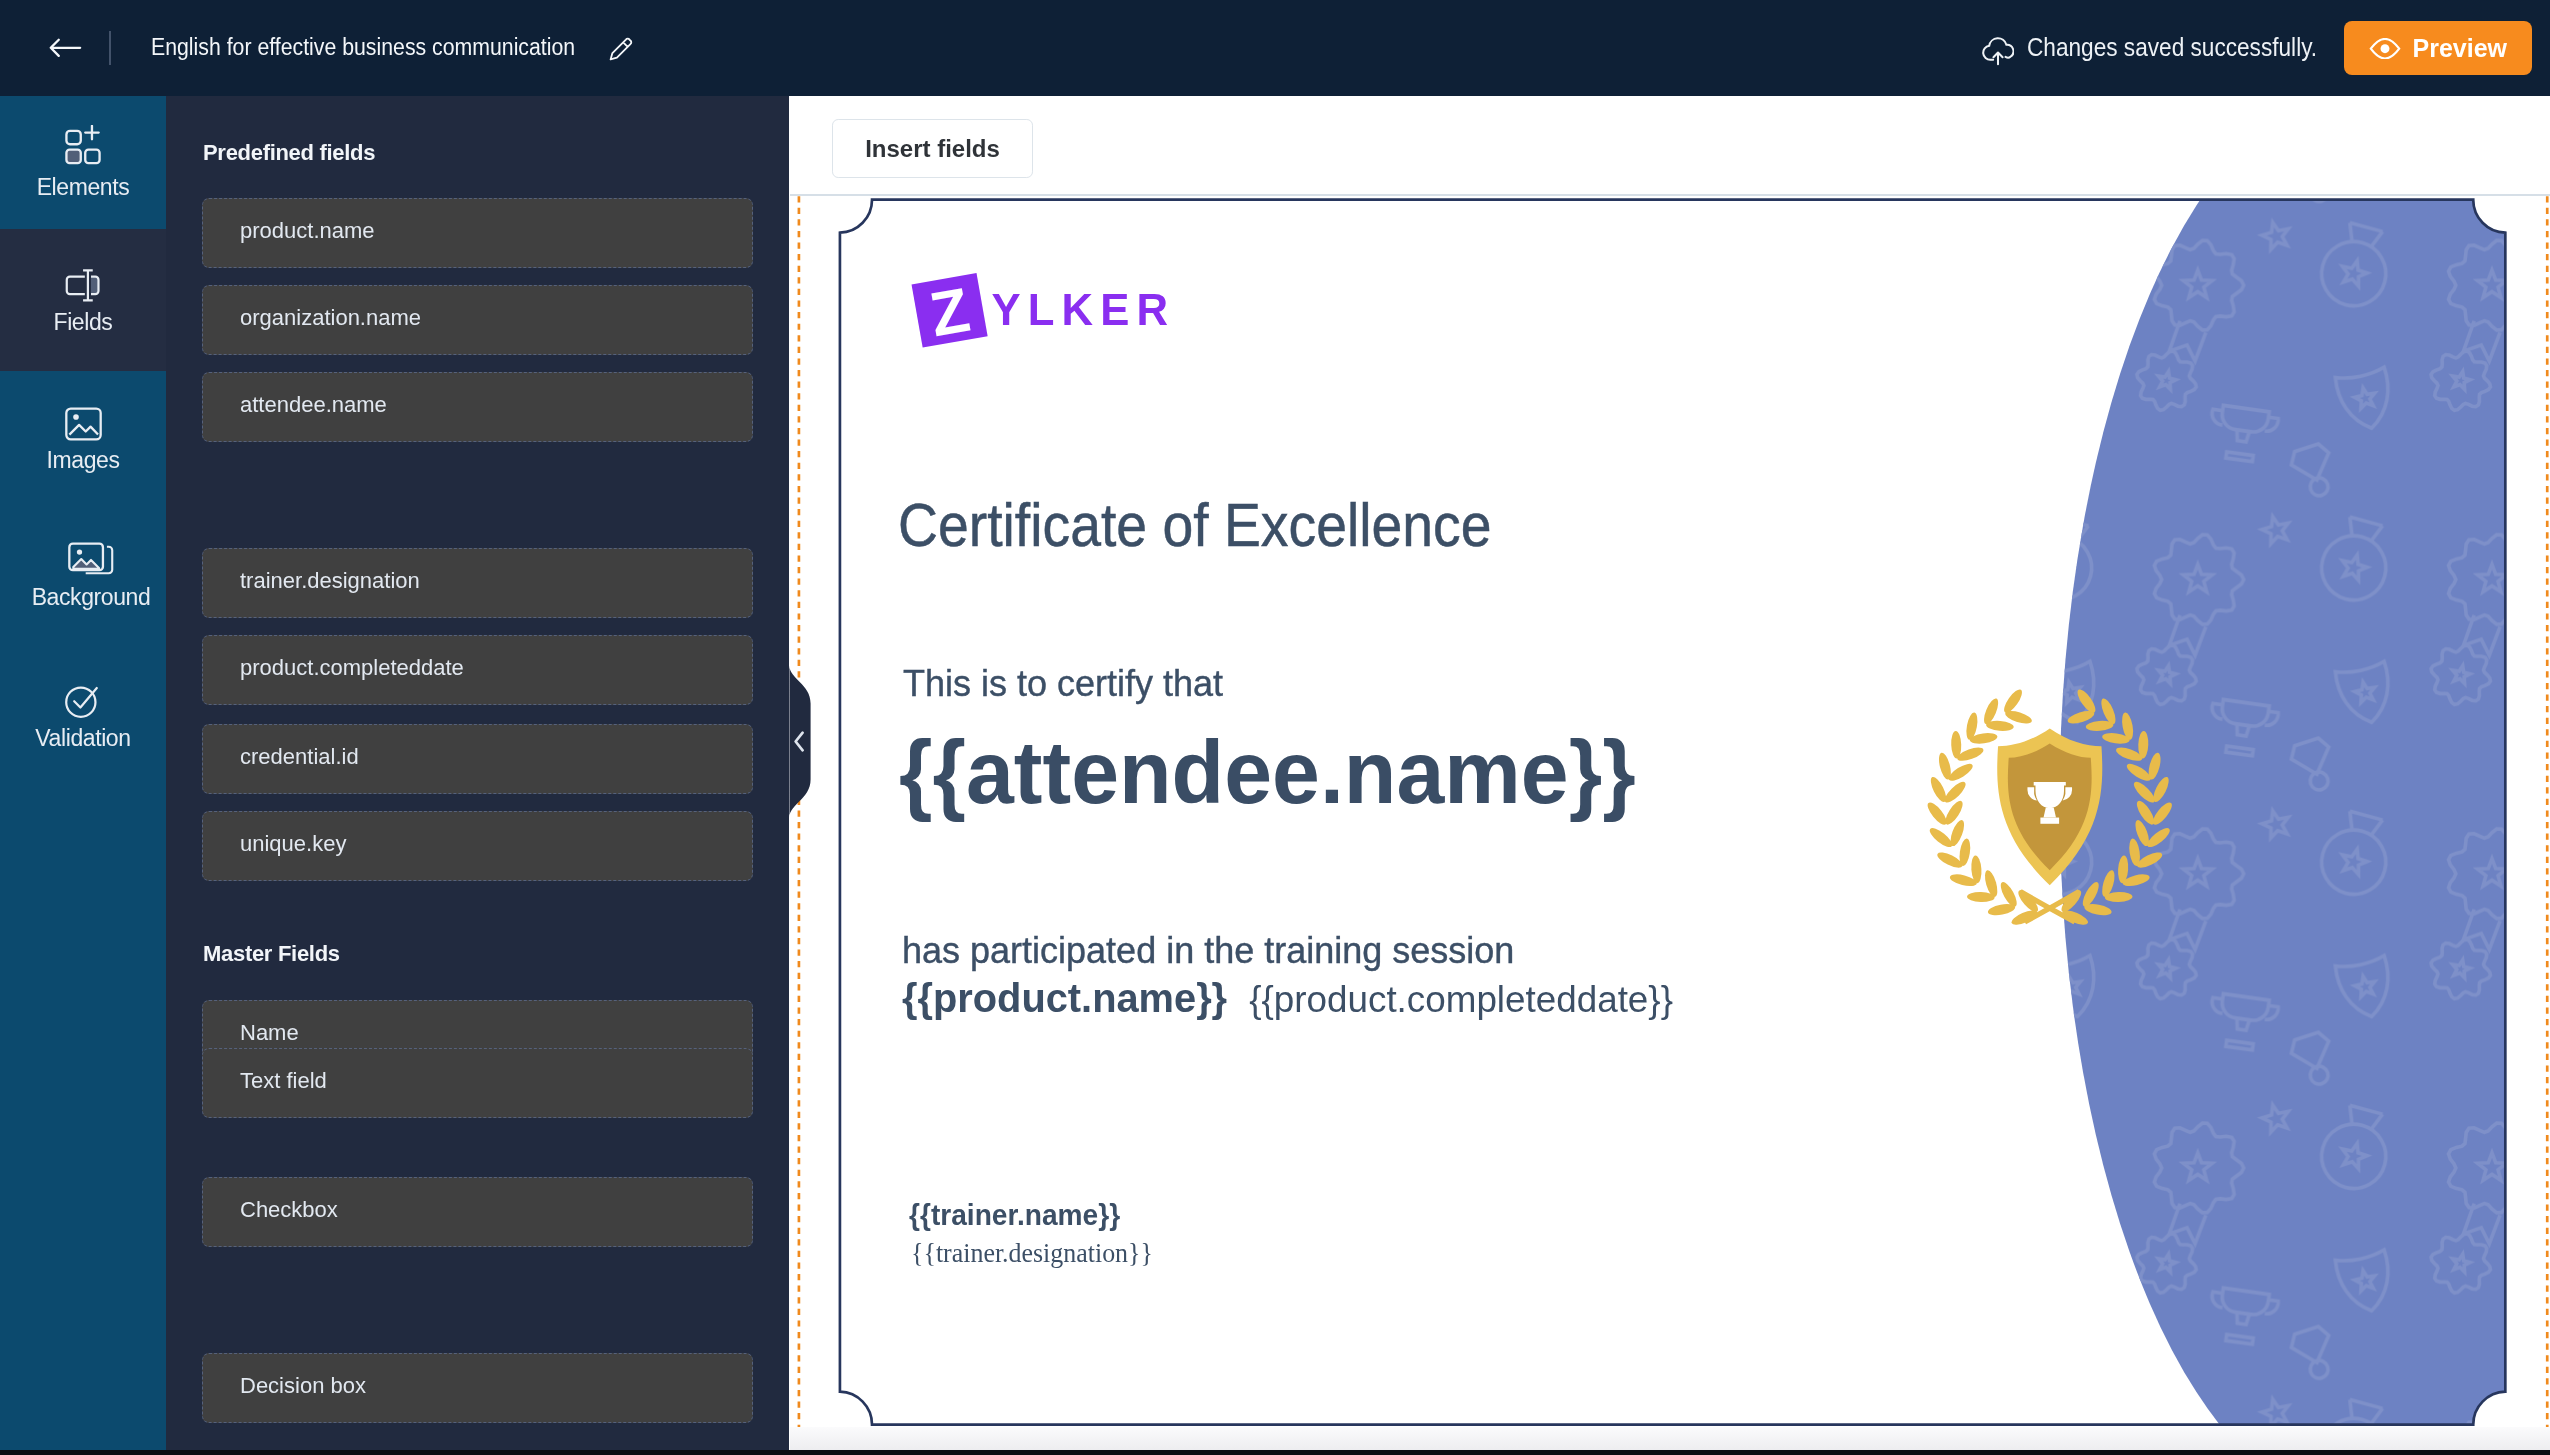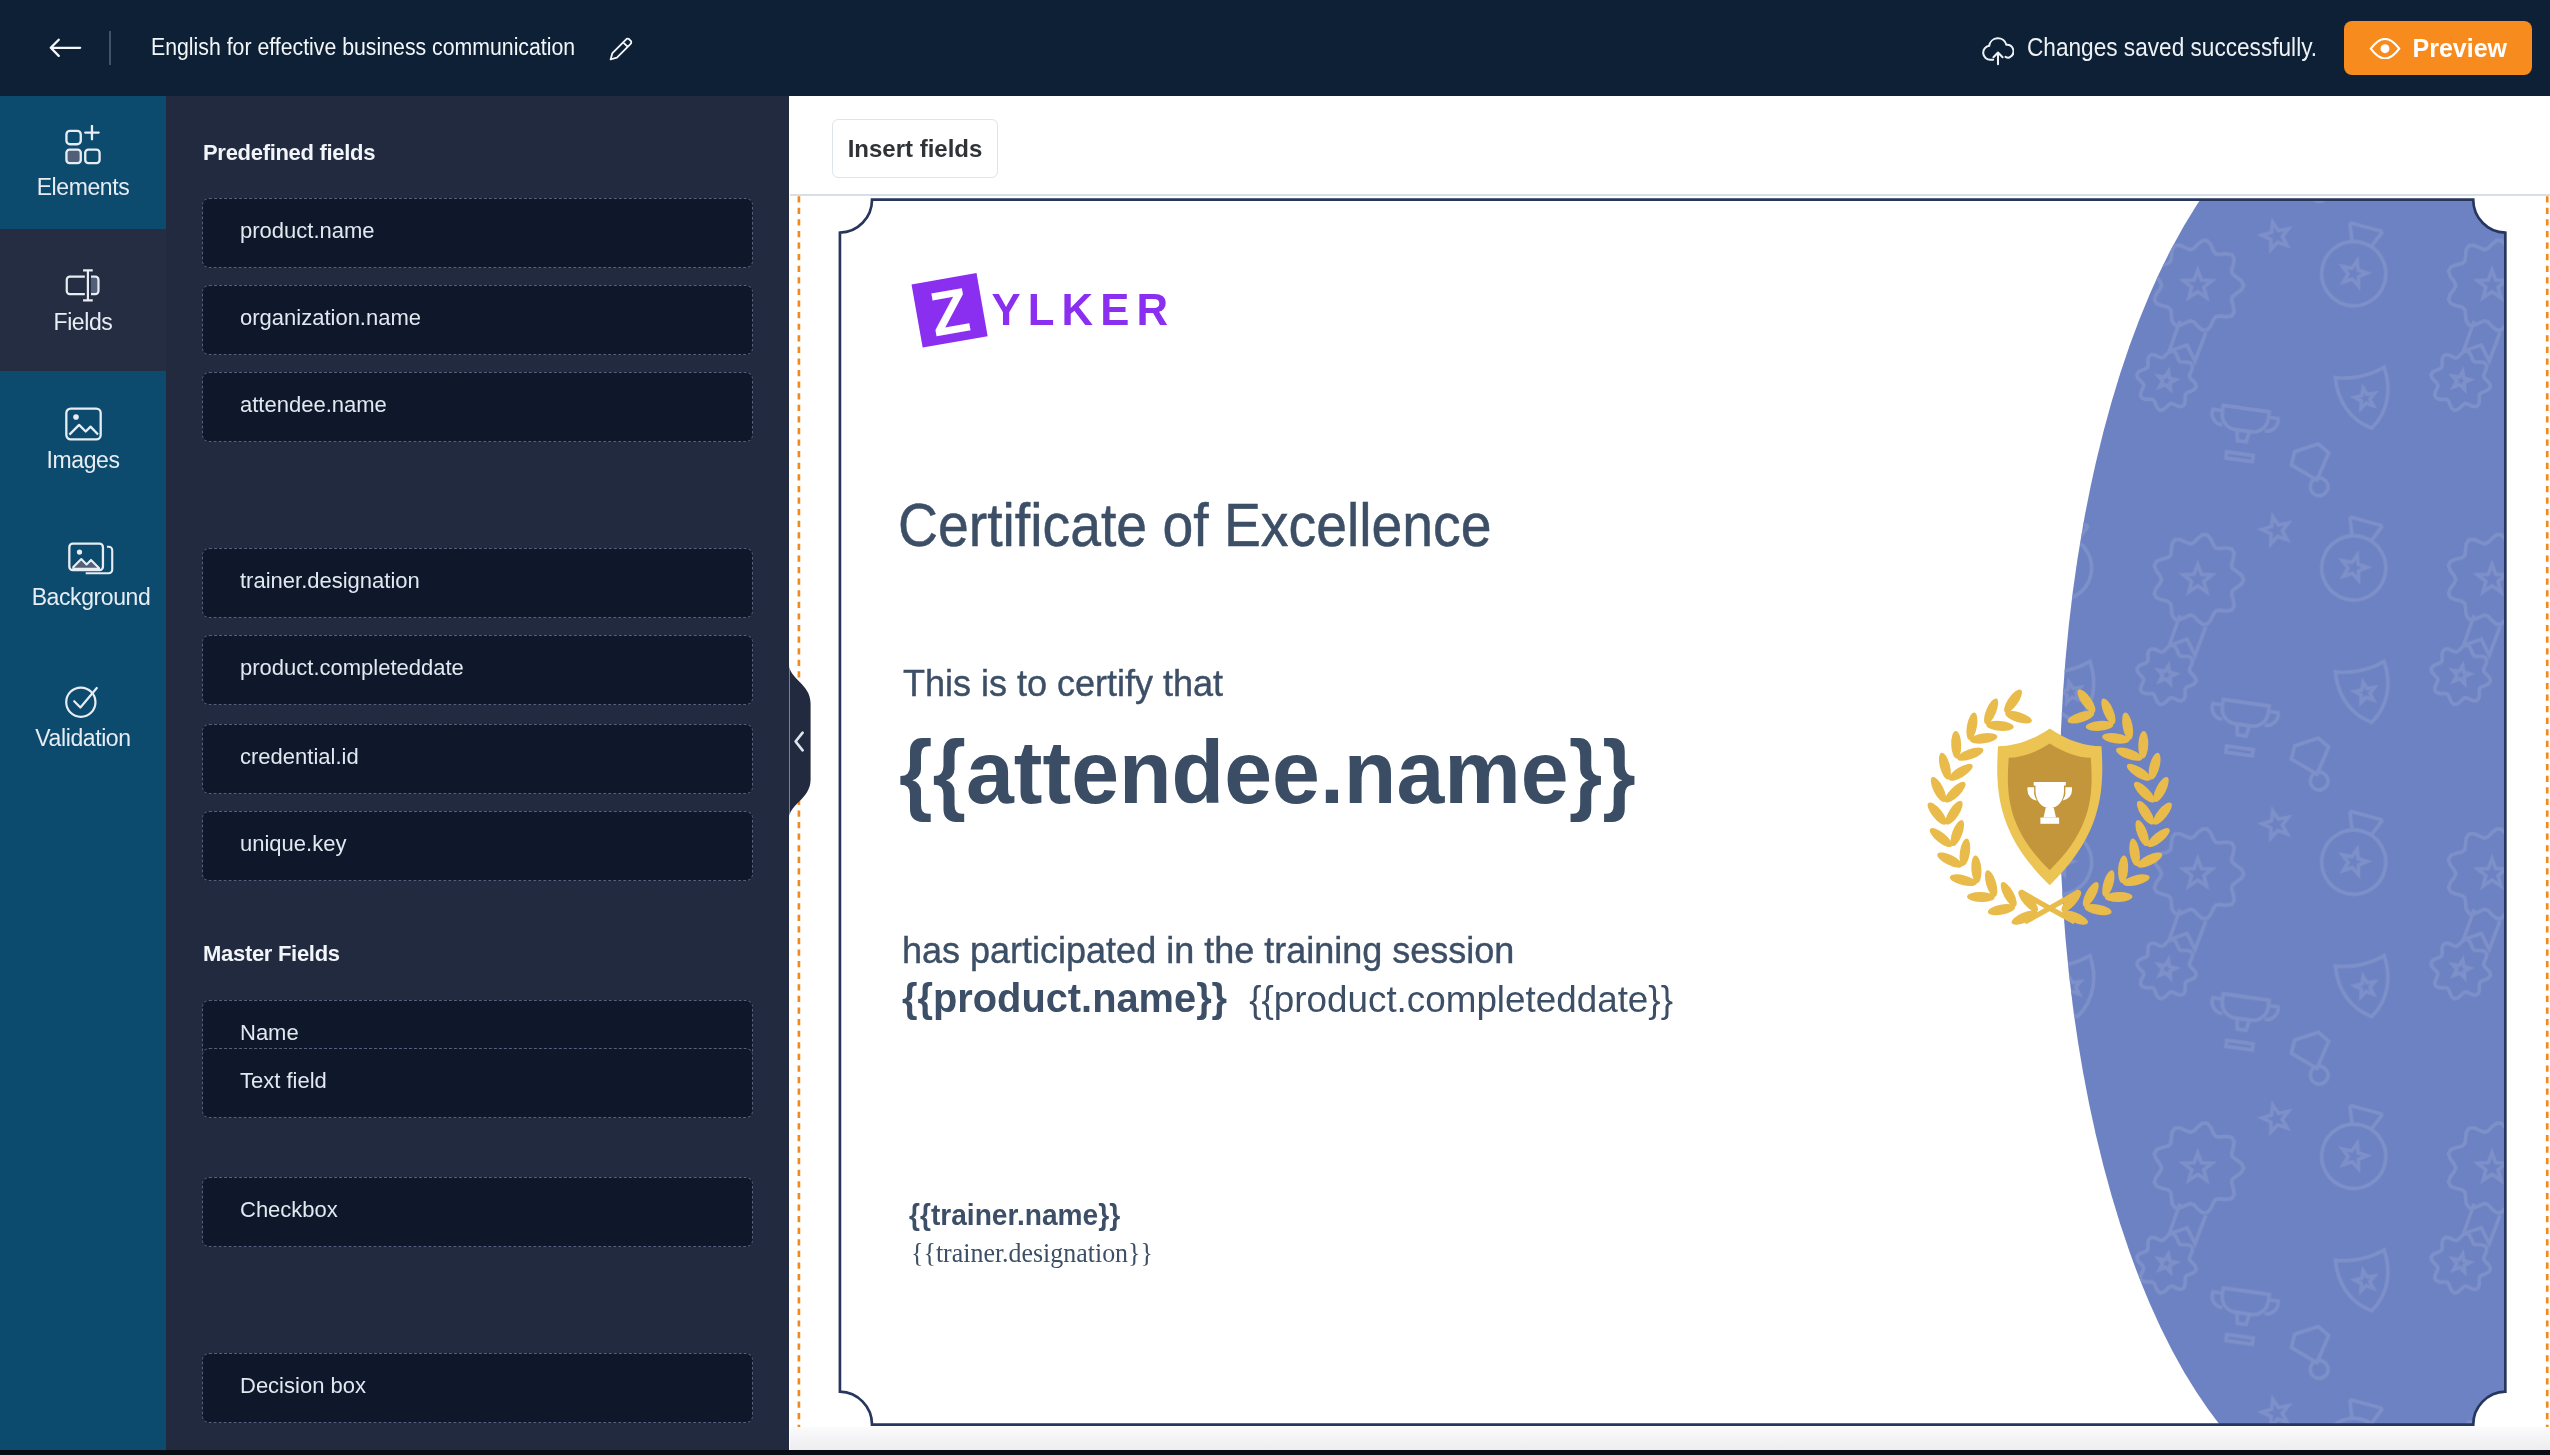--- a/index.html
+++ b/index.html
@@ -20,27 +20,27 @@
 
   
   #sidebar { left:0; top:96px; width:166px; height:1359px; background:#0c4a6e; }
   .sitem { position:absolute; left:0; width:166px; text-align:center; color:#e8edf3; font-size:23px; letter-spacing:-0.4px; }
   .sitem svg { display:block; margin:0 auto 6.2px; }
   #tab-fields { position:absolute; left:0; top:133px; width:166px; height:142px; background:#242d42; }
 
   
   #panel { left:166px; top:96px; width:623px; height:1359px; background:#212a3f; }
   .ptitle { position:absolute; left:37px; color:#f2f5f9; font-size:22px; font-weight:bold; letter-spacing:-0.3px; }
-  .fbox { position:absolute; left:36px; width:551px; height:70px; background:#0f172a;
+  .fbox { position:absolute; left:36px; width:551px; height:70px; background:#404040;
      border:1.8px dashed #55617c; border-radius:7.1px; color:#e2e8f0; font-size:22px;
      line-height:64px; padding-left:37px; }
 
   
   #canvas { left:790px; top:96px; width:1760px; height:1359px; background:#ffffff; }
-  #insertbtn { left:832px; top:119px; width:166px; height:59px; background:#fff; border:1.8px solid #dde4ea;
+  #insertbtn { left:832px; top:119px; width:201px; height:59px; background:#fff; border:1.8px solid #dde4ea;
      border-radius:6.2px; color:#2f3338; font-size:24px; font-weight:bold; display:flex; align-items:center; justify-content:center; }
   #topline { left:790px; top:194px; width:1760px; height:1.8px; background:#d6dfe7; }
 
   
   .ct { position:absolute; color:#3c4f66; white-space:nowrap; transform-origin:0 0; }
   #certhead { left:898px; top:490px; font-size:61px; transform:scaleX(0.907); -webkit-text-stroke:0.5px #3c4f66; }
   #certify { left:903px; top:663px; font-size:36px; -webkit-text-stroke:0.4px #3c4f66; }
   #attendee { left:899px; top:721px; font-size:89px; font-weight:bold; color:#3a4d65; transform:scaleX(0.967); }
   #haspart { left:902px; top:930px; font-size:36px; -webkit-text-stroke:0.4px #3c4f66; }
   #prodline { left:902px; top:976px; font-size:40px; font-weight:bold; transform:scaleX(0.995); }

